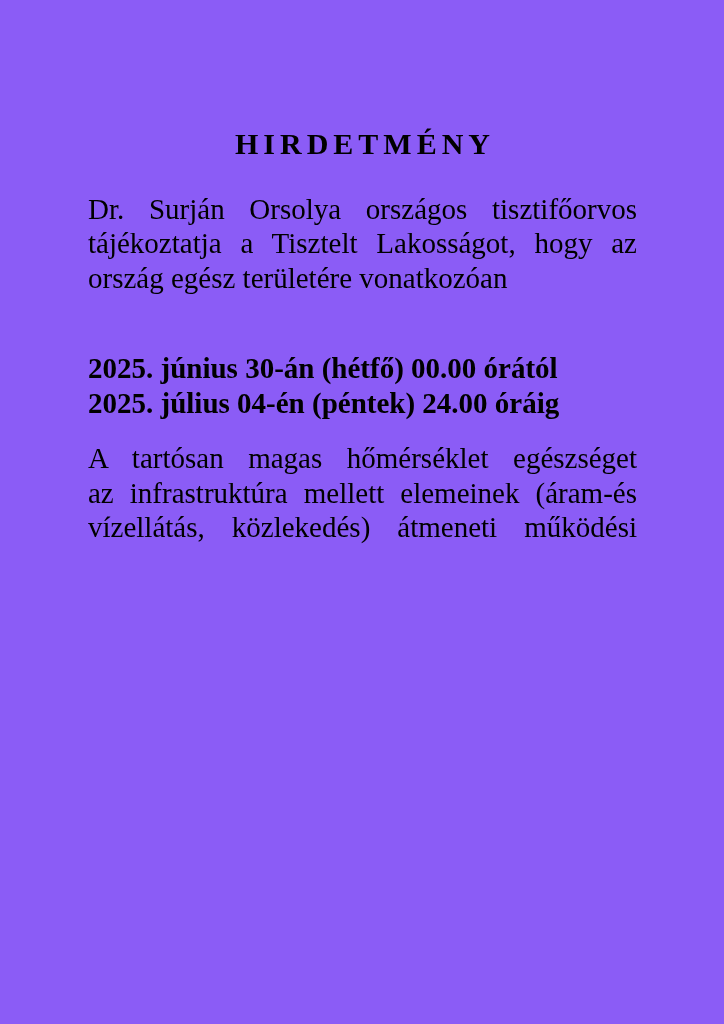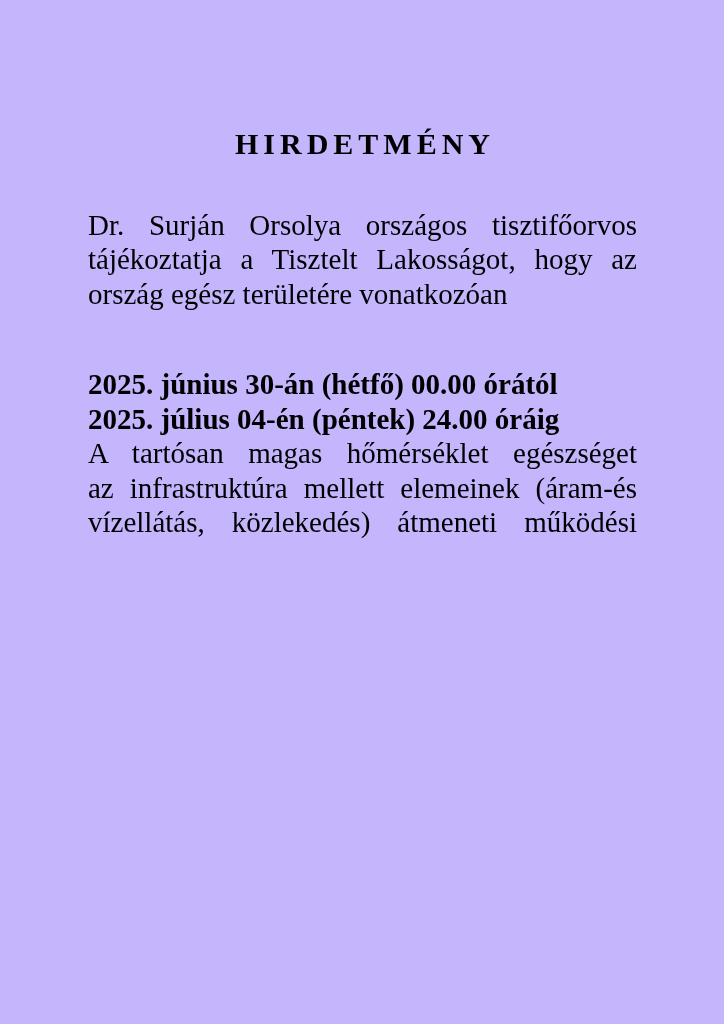--- a/index.html
+++ b/index.html
@@ -4,43 +4,43 @@
 <style>
   html, body {
     margin: 0;
     padding: 0;
     background: #ffffff;
   }
   .page {
     position: relative;
     width: 724px;
     height: 1024px;
-    background: #c4b5fd;
+    background: #8b5cf6;
     overflow: hidden;
     box-sizing: border-box;
     padding: 127px 87px 0 88px;
     font-family: "Liberation Serif", "DejaVu Serif", serif;
     color: #000000;
     font-size: 29px;
     line-height: 34.5px;
   }
   .title {
     margin: 0;
     font-size: 30px;
     font-weight: bold;
     line-height: 34.5px;
     text-align: center;
     letter-spacing: 5px;
     text-indent: 5px; 
     white-space: nowrap;
   }
   .para { margin: 0; }
-  .para-intro  { margin-top: 46px; }
+  .para-intro  { margin-top: 30px; }
   .para-alert  { margin-top: 56px; font-weight: bold; }
-  .para-impact { }
+  .para-impact { margin-top: 21px; }
   .line {
     text-align: justify;
     text-align-last: justify;
   }
   .line-last, .para-alert .line {
     text-align: center;
     text-align-last: left;
   }
 </style>
 </head>

